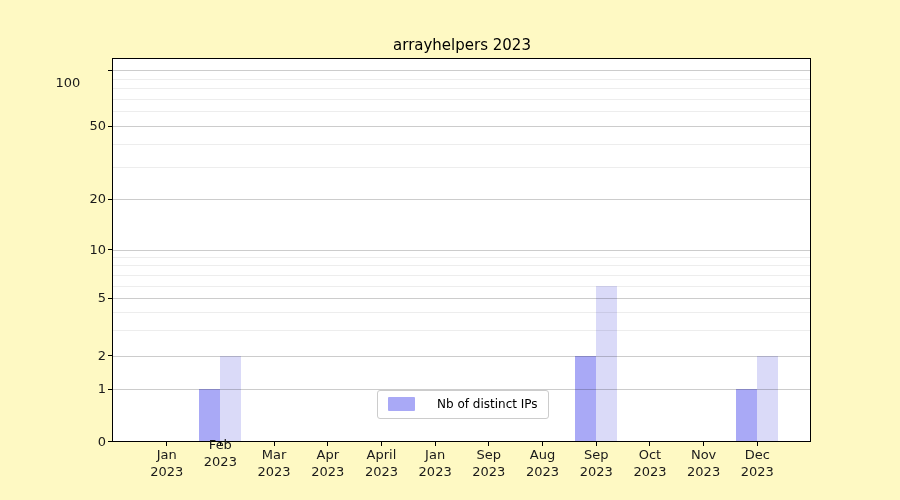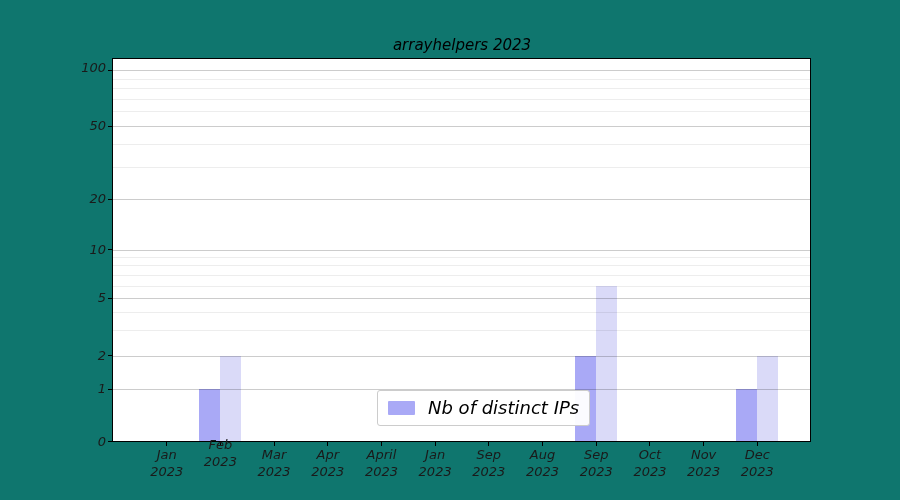--- a/index.html
+++ b/index.html
@@ -1,18 +1,18 @@
 <!DOCTYPE html>
 <html><head>
 <meta charset="utf-8">
 <style>
   html,body{margin:0;padding:0;background:#fff;}
   #figure{
-    position:relative;width:900px;height:500px;background:#0f766e;overflow:hidden;
-    font-family:"DejaVu Sans","Liberation Sans",sans-serif;color:#1a1a1a;font-style:italic;
+    position:relative;width:900px;height:500px;background:#fef9c3;overflow:hidden;
+    font-family:"DejaVu Sans","Liberation Sans",sans-serif;color:#1a1a1a;
   }
   #plot-area{
     position:absolute;left:112px;top:58px;width:699px;height:384px;
     border:1px solid #000;box-sizing:border-box;background:#fff;
   }
   #bars-layer,#grid-layer{position:absolute;left:0;top:0;right:0;bottom:0;}
   .bar{position:absolute;}
   .gridline{position:absolute;left:0;right:0;height:1px;}
   .gridline.major{background:rgba(0,0,0,0.20);}
   .gridline.minor{background:rgba(0,0,0,0.07);}
@@ -29,21 +29,21 @@
     font-size:13px;line-height:16.5px;color:#1a1a1a;
   }
   .tick-mark{position:absolute;background:#000;}
   #legend{
     position:absolute;left:377px;top:390px;
     background:rgba(255,255,255,0.95);border:1px solid #cccccc;border-radius:3px;
     padding:6px 10px 7px 10px;display:flex;flex-direction:column;gap:4px;
   }
   .legend-row{display:flex;align-items:center;}
   .legend-swatch{width:27px;height:14px;border-radius:1px;flex:none;}
-  .legend-label{margin-left:13px;font-size:18px;white-space:nowrap;color:#000;}
+  .legend-label{margin-left:22px;font-size:12px;white-space:nowrap;color:#000;}
 </style>
 </head>
 <body>
 
 <div id="figure">
   <div id="chart-title">arrayhelpers 2023</div>
 
   <div id="plot-area">
     <div id="bars-layer">
         <div class="bar" style="left: 86.3846px; top: 330.3px; width: 21px; height: 52.2px; background: rgb(169, 169, 246);"></div>
@@ -85,21 +85,21 @@
       <div class="y-tick-label" style="top: 347.7px;">2</div>
       <div class="tick-mark" style="left: 108px; top: 297.8px; width: 4px; height: 1px;"></div>
       <div class="y-tick-label" style="top: 290.3px;">5</div>
       <div class="tick-mark" style="left: 108px; top: 249.2px; width: 4px; height: 1px;"></div>
       <div class="y-tick-label" style="top: 241.7px;">10</div>
       <div class="tick-mark" style="left: 108px; top: 198.8px; width: 4px; height: 1px;"></div>
       <div class="y-tick-label" style="top: 191.3px;">20</div>
       <div class="tick-mark" style="left: 108px; top: 125.5px; width: 4px; height: 1px;"></div>
       <div class="y-tick-label" style="top: 118px;">50</div>
       <div class="tick-mark" style="left: 108px; top: 69.5px; width: 4px; height: 1px;"></div>
-      <div class="y-tick-label" style="top: 60px;">100</div>
+      <div class="y-tick-label" style="top: 75px; text-align: center;">100</div>
       <div class="tick-mark" style="left: 166.192px; top: 442px; width: 1px; height: 4px;"></div>
       <div class="x-tick-label" style="left: 131.692px; top: 447px;">
         <div>Jan</div>
         <div>2023</div>
       </div>
       <div class="tick-mark" style="left: 219.885px; top: 442px; width: 1px; height: 4px;"></div>
       <div class="x-tick-label" style="left: 185.385px; top: 437px;">
         <div>Feb</div>
         <div>2023</div>
       </div>

